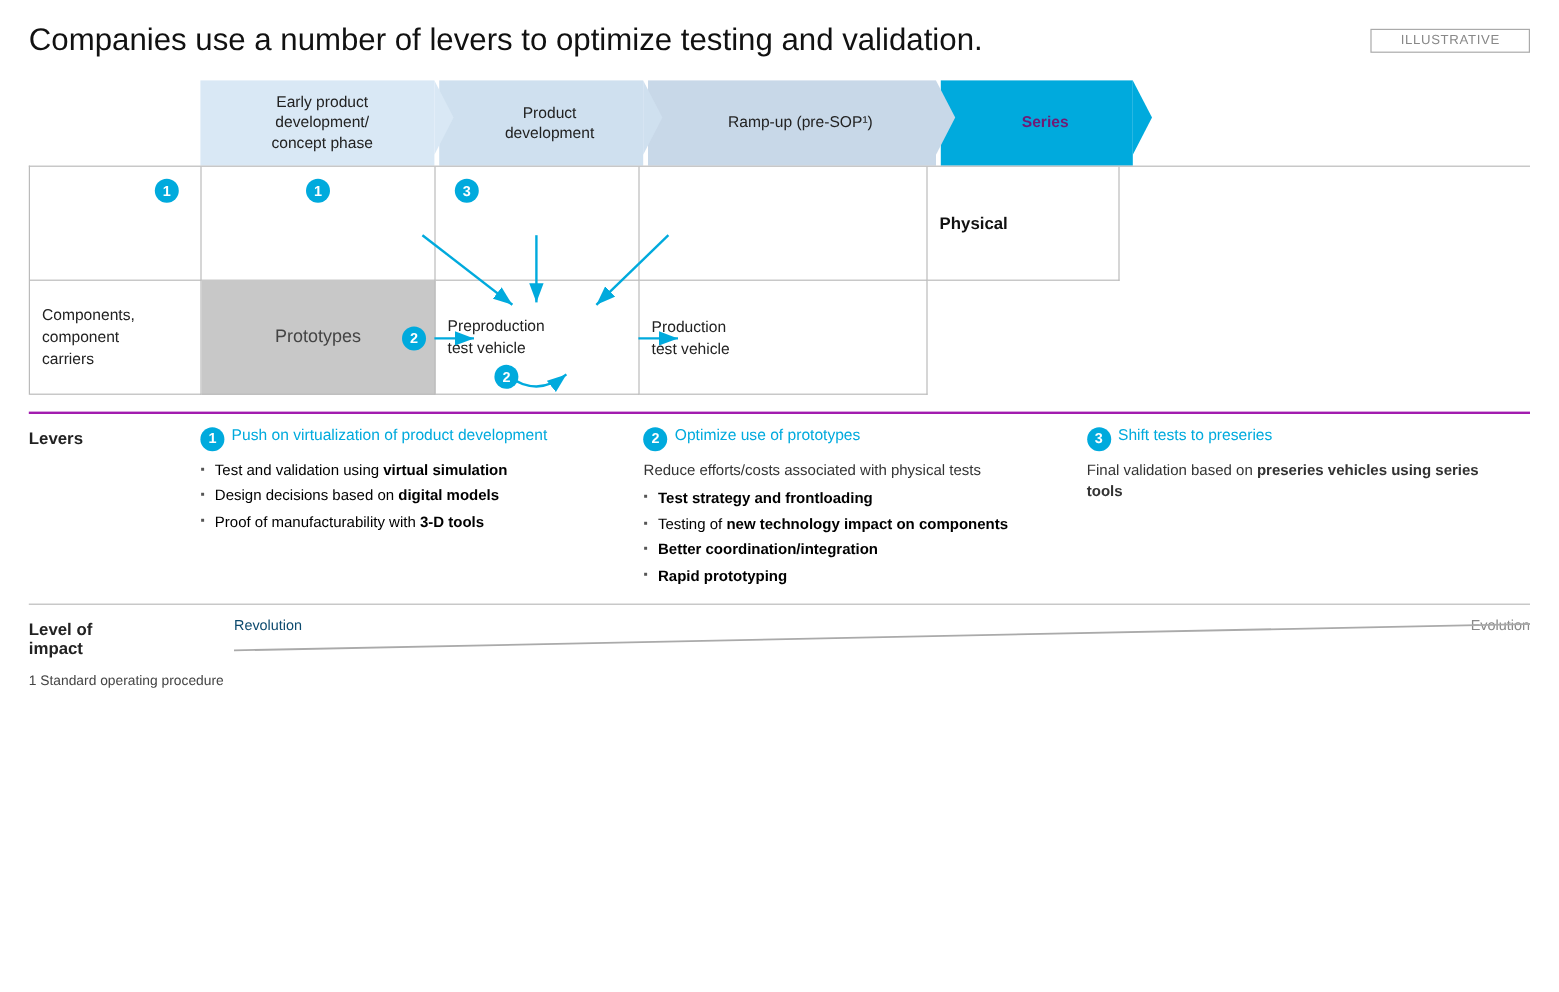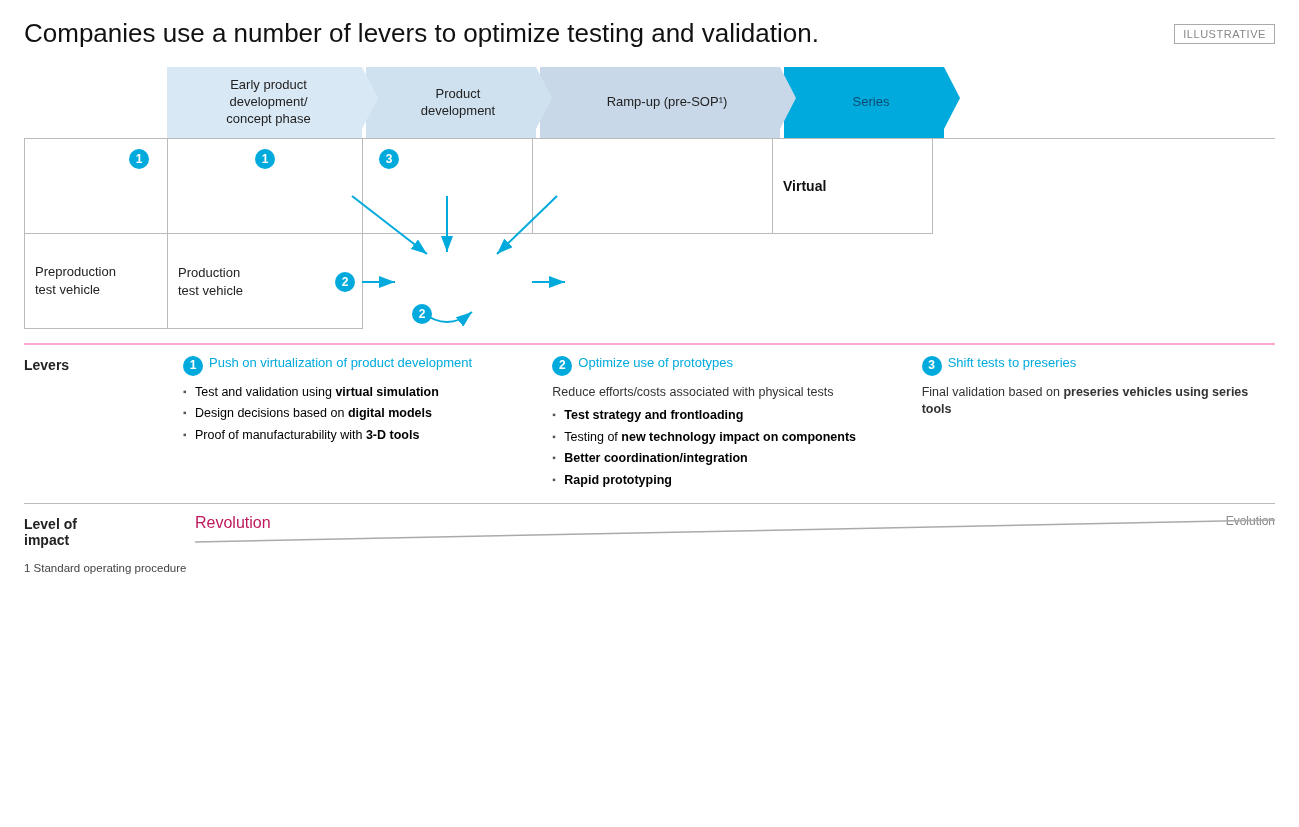--- a/index.html
+++ b/index.html
@@ -22,21 +22,21 @@
     }
     .page-title {
       font-size: 26px;
       font-weight: 400;
       color: #111;
       line-height: 1.2;
       max-width: 1050px;
     }
     .illustrative-badge {
       border: 1px solid #aaa;
-      padding: 3px 8px;
+      padding: 3px 24px;
       font-size: 11px;
       color: #888;
       letter-spacing: 0.05em;
       white-space: nowrap;
       margin-top: 6px;
     }
 
     .phase-arrow {
       position: relative;
       display: flex;
@@ -131,26 +131,26 @@
       border-radius: 50%;
       width: 20px;
       height: 20px;
       font-size: 12px;
       font-weight: 700;
       flex-shrink: 0;
     }
 
     
     .levers-section {
-      border-top: 2px solid #f9a8d4;
+      border-top: 2px solid #a21caf;
       padding-top: 10px;
       margin-top: 2px;
       display: grid;
       grid-template-columns: 143px 1fr 1fr 1fr;
-      gap: 16px;
+      gap: 0;
     }
     .levers-label {
       font-weight: 700;
       font-size: 14px;
       padding-top: 2px;
     }
     .lever-col {
       padding: 0 14px 0 0;
     }
     .lever-title {
@@ -207,22 +207,22 @@
       font-size: 14px;
     }
     .impact-diagram {
       position: relative;
       height: 40px;
     }
     .impact-revolution {
       position: absolute;
       left: 0;
       top: 2px;
-      color: #be185d;
-      font-size: 16px;
+      color: #0c4a6e;
+      font-size: 12px;
       text-align: center;
     }
     .impact-evolution {
       position: absolute;
       right: 0;
       top: 2px;
       color: #888;
       font-size: 12px;
     }
 
@@ -278,21 +278,21 @@
     <div class="phase-arrow ep">
       <span class="phase-text">Early product<br>development/<br>concept phase</span>
     </div>
     <div class="phase-arrow pd">
       <span class="phase-text">Product<br>development</span>
     </div>
     <div class="phase-arrow ru">
       <span class="phase-text">Ramp-up (pre-SOP¹)</span>
     </div>
     <div class="phase-arrow series">
-      <span class="phase-text" style="color:#0c4a6e;font-weight:400;">Series</span>
+      <span class="phase-text" style="color:#701a75;font-weight:700;">Series</span>
     </div>
   </div>
 
   <div class="full-grid">
 
     <div class="cell vrow col2" style="position:relative;">
 
       <div style="position:absolute; top:10px; right:18px;">
         <span class="badge">1</span>
       </div>
@@ -305,23 +305,30 @@
     </div>
     <div class="cell vrow col4" style="position:relative;">
 
       <div style="position:absolute; top:10px; left:16px;">
         <span class="badge">3</span>
       </div>
     </div>
     <div class="cell vrow col5"></div>
 
     <div class="cell prow col1" style="display:flex;align-items:center;">
-      <span class="row-label">Virtual</span>
-    </div>
-
+      <span class="row-label">Physical</span>
+    </div>
+    <div class="cell prow col2" style="display:flex;align-items:center;font-size:13px;line-height:1.4;">
+      <div>Components,<br>component<br>carriers</div>
+
+    </div>
+
+    <div class="cell prow col3" style="background:#c8c8c8; display:flex;align-items:center;justify-content:center;position:relative;">
+      <span style="font-size:15px;color:#444;">Prototypes</span>
+    </div>
     <div class="cell prow col4" style="display:flex;align-items:center;font-size:13px;line-height:1.4;">
       <div>Preproduction<br>test vehicle</div>
     </div>
     <div class="cell prow col5" style="display:flex;align-items:center;padding-top:10px;font-size:13px;line-height:1.4;">
       <div>Production<br>test vehicle</div>
     </div>
 
   </div>
 
 </div>

